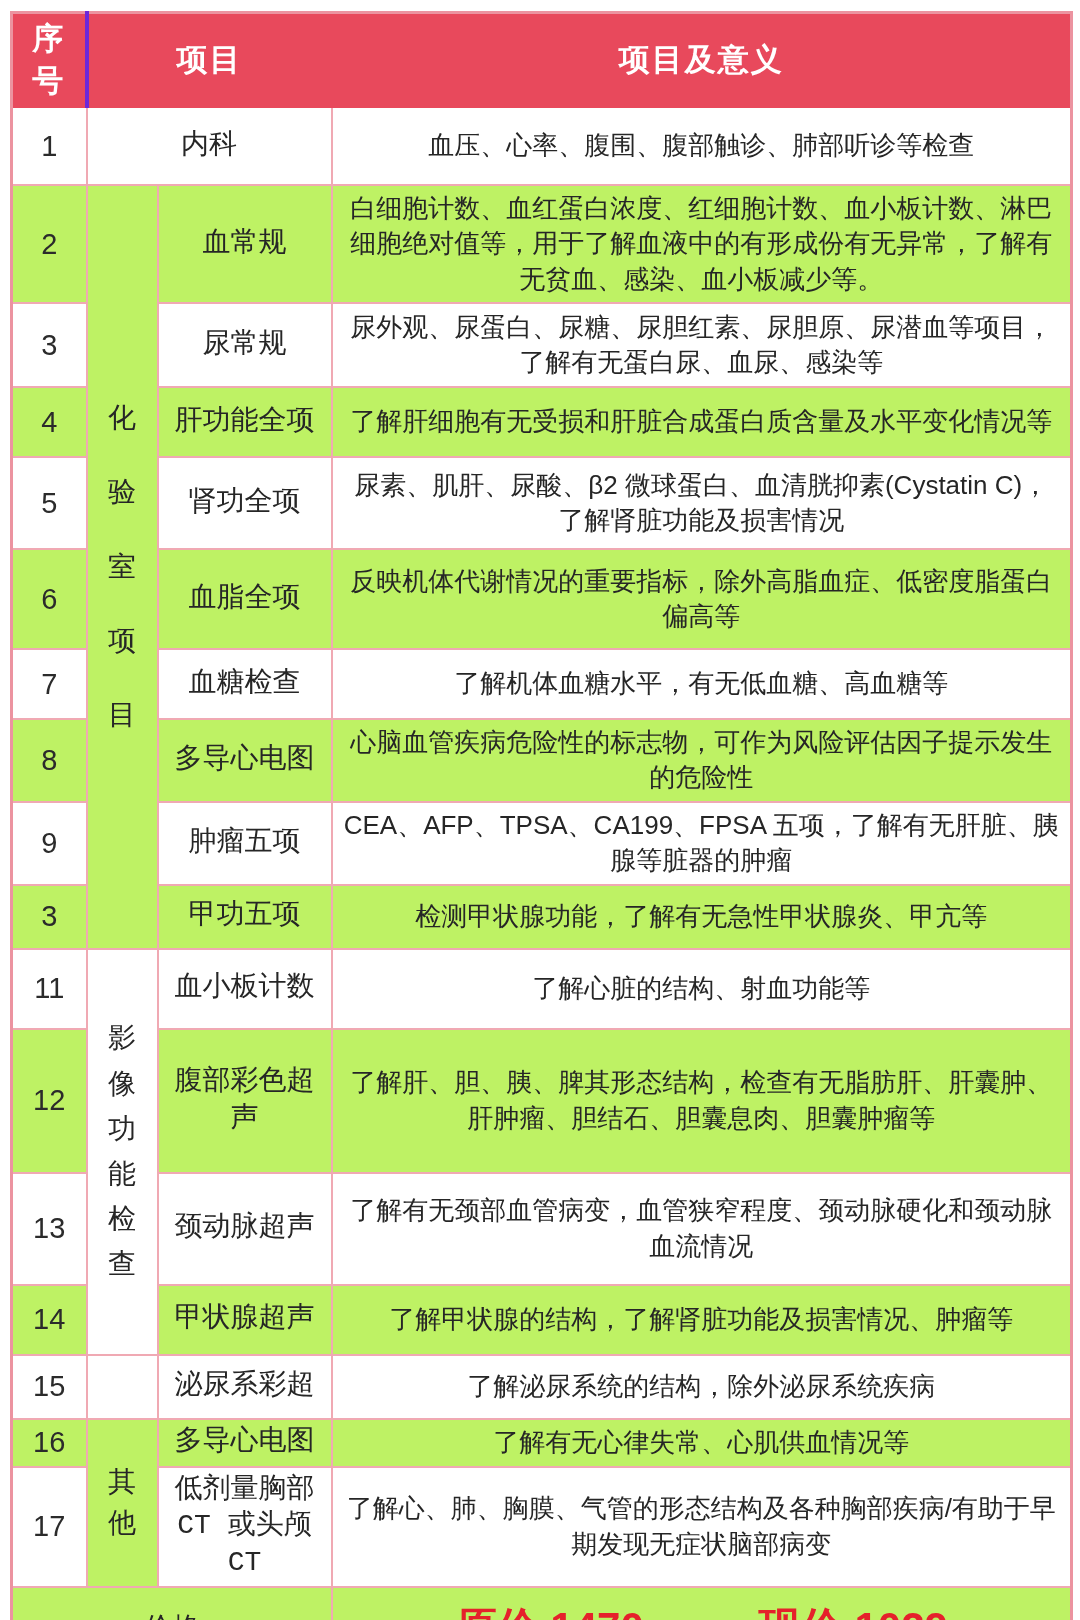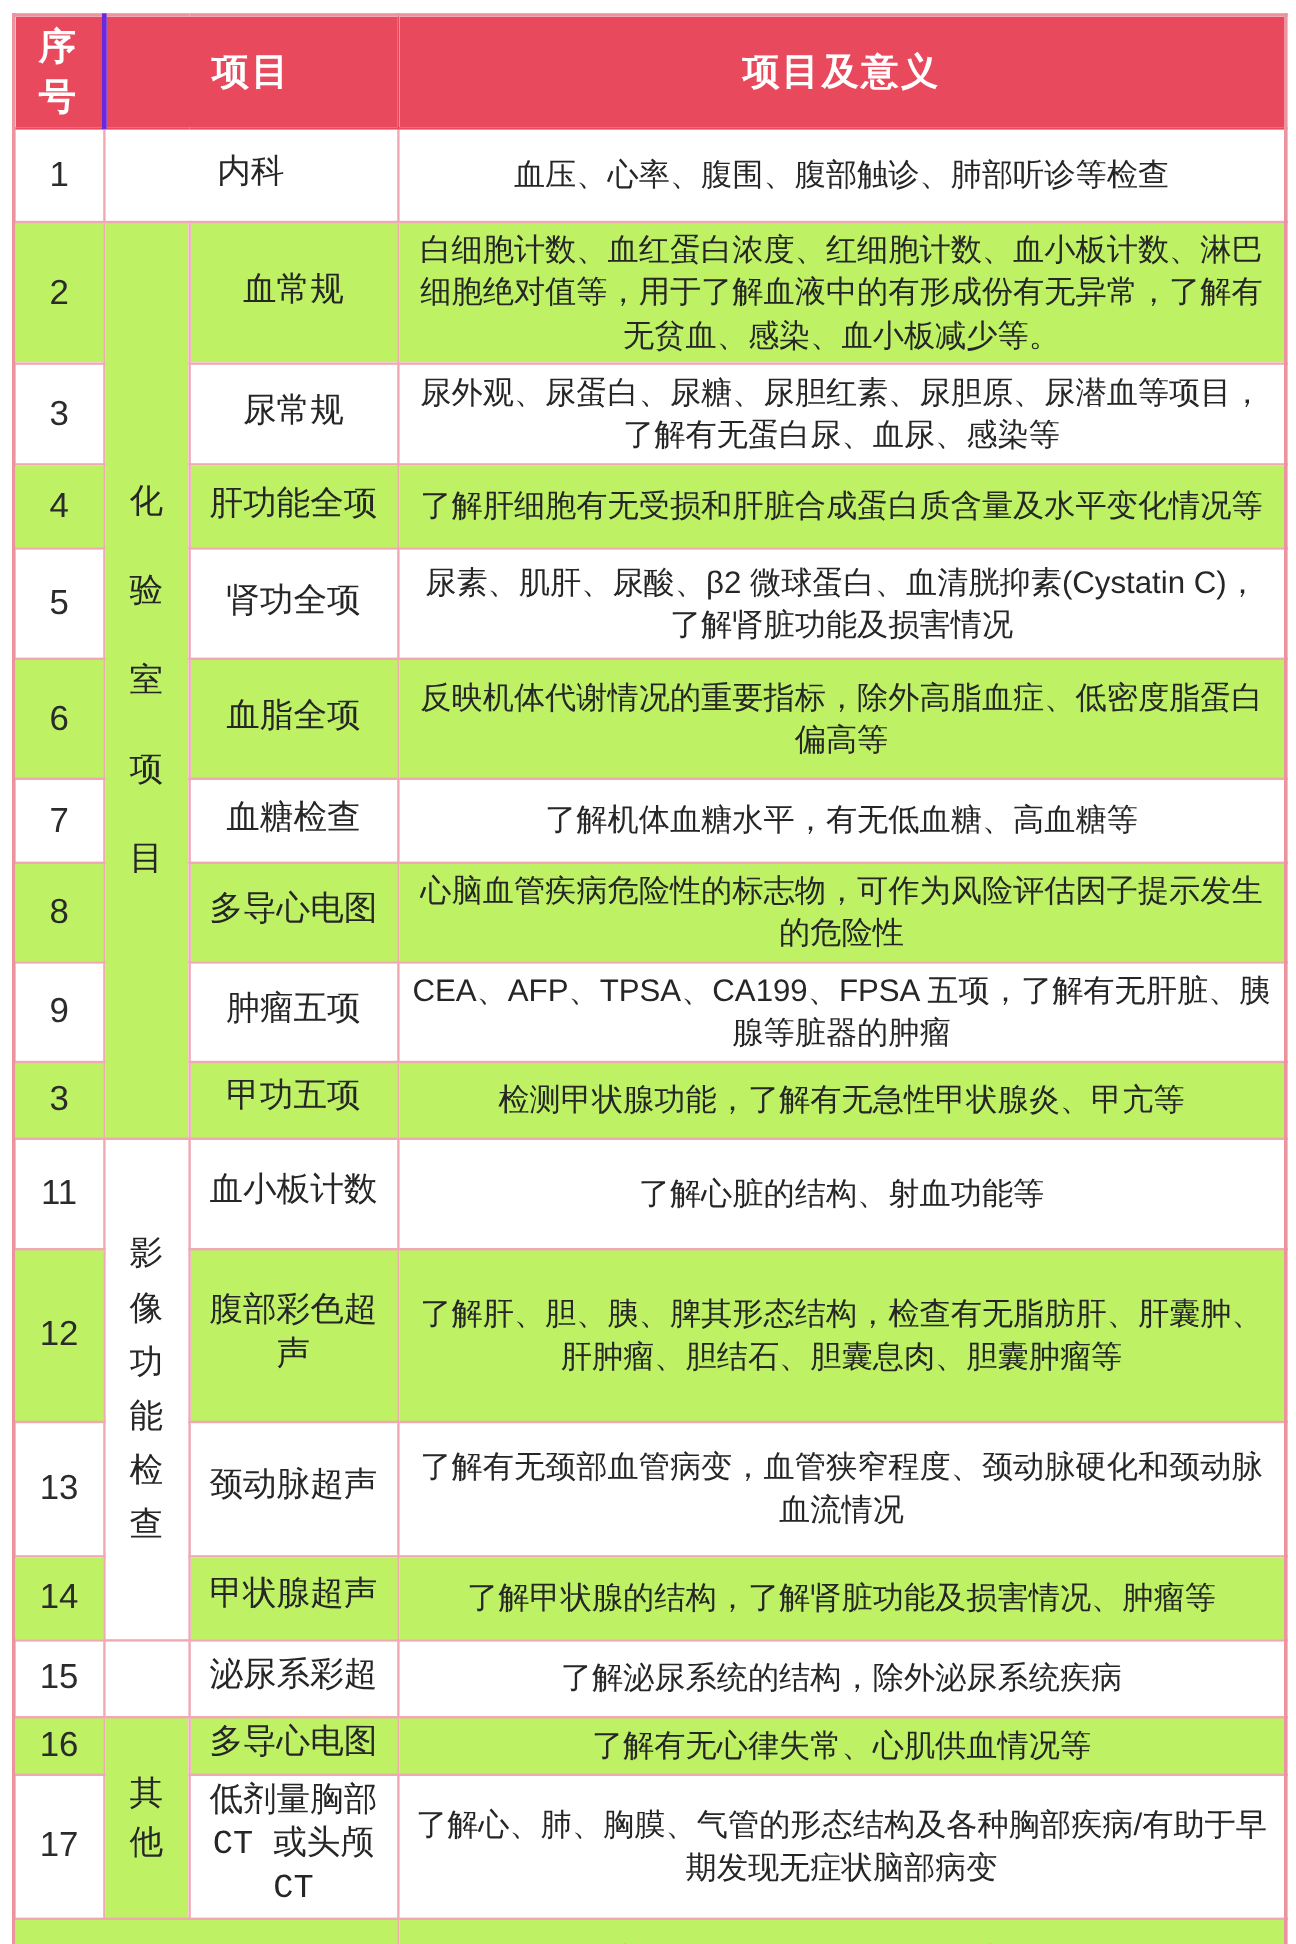--- a/index.html
+++ b/index.html
@@ -117,21 +117,21 @@
     <td class="num w">9</td>
     <td class="item w">肿瘤五项</td>
     <td class="desc w">CEA、AFP、TPSA、CA199、FPSA 五项，了解有无肝脏、胰腺等脏器的肿瘤</td>
   </tr>
   <tr style="height:64px">
     <td class="num p">3</td>
     <td class="item p">甲功五项</td>
     <td class="desc p">检测甲状腺功能，了解有无急性甲状腺炎、甲亢等</td>
   </tr>
 
-  <tr style="height:92px">
+  <tr style="height:80px">
     <td class="num w">11</td>
     <td class="group w" rowspan="4">
       <div class="vstack gap-md">
             <div>影</div>
             <div>像</div>
             <div>功</div>
             <div>能</div>
             <div>检</div>
             <div>查</div>
           </div>

